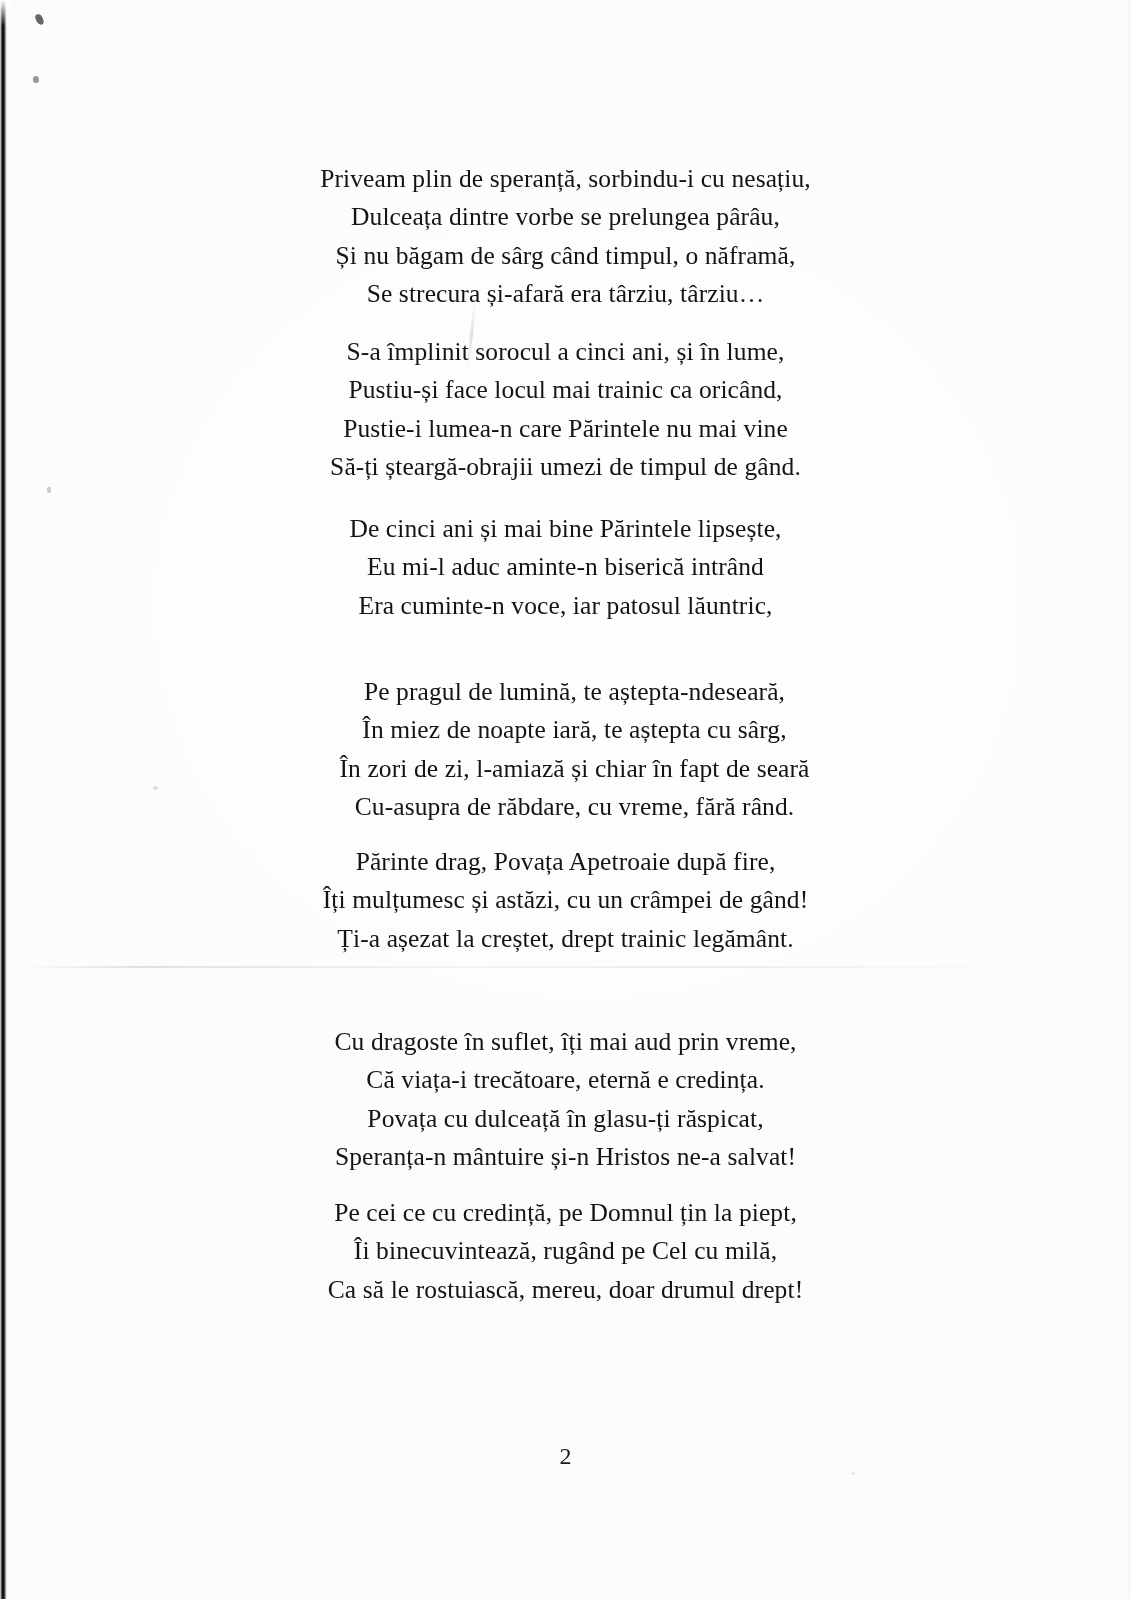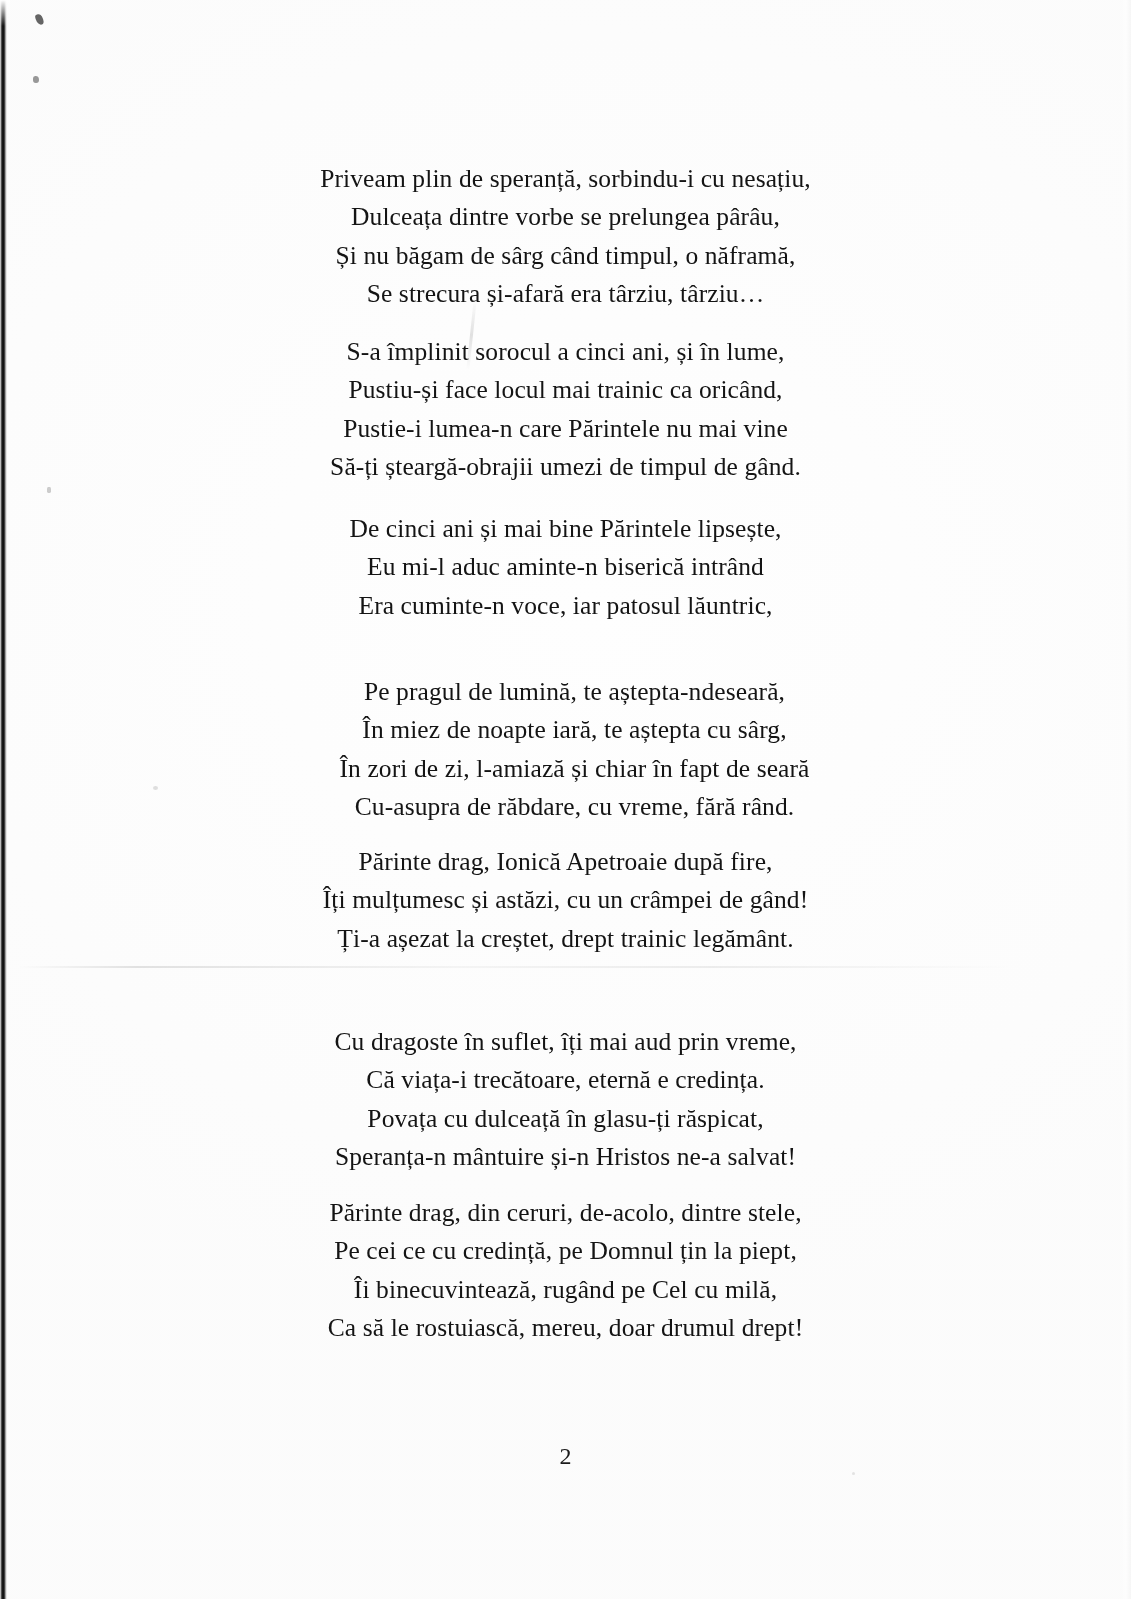--- a/index.html
+++ b/index.html
@@ -166,32 +166,31 @@
         <div class="line">Eu mi-l aduc aminte-n biserică intrând</div>
         <div class="line">Era cuminte-n voce, iar patosul lăuntric,</div>
       </div>
       <div class="stanza-block stanza" style="top: 673px; margin-left: 9px;">
         <div class="line">Pe pragul de lumină, te aștepta-ndeseară,</div>
         <div class="line">În miez de noapte iară, te aștepta cu sârg,</div>
         <div class="line">În zori de zi, l-amiază și chiar în fapt de seară</div>
         <div class="line">Cu-asupra de răbdare, cu vreme, fără rând.</div>
       </div>
       <div class="stanza-block stanza" style="top: 843px;">
-        <div class="line">Părinte drag, Ionică Apetroaie după fire,</div>
+        <div class="line">Părinte drag, Povața Apetroaie după fire,</div>
         <div class="line">Îți mulțumesc și astăzi, cu un crâmpei de gând!</div>
         <div class="line">Ți-a așezat la creștet, drept trainic legământ.</div>
       </div>
       <div class="stanza-block stanza" style="top: 1023px;">
         <div class="line">Cu dragoste în suflet, îți mai aud prin vreme,</div>
         <div class="line">Că viața-i trecătoare, eternă e credința.</div>
         <div class="line">Povața cu dulceață în glasu-ți răspicat,</div>
         <div class="line">Speranța-n mântuire și-n Hristos ne-a salvat!</div>
       </div>
       <div class="stanza-block stanza" style="top: 1194px;">
-        <div class="line">Părinte drag, din ceruri, de-acolo, dintre stele,</div>
         <div class="line">Pe cei ce cu credință, pe Domnul țin la piept,</div>
         <div class="line">Îi binecuvintează, rugând pe Cel cu milă,</div>
         <div class="line">Ca să le rostuiască, mereu, doar drumul drept!</div>
       </div>
     </div>
 
   <div class="page-number" style="top: 1443px;">2</div>
 
 </div>
 

